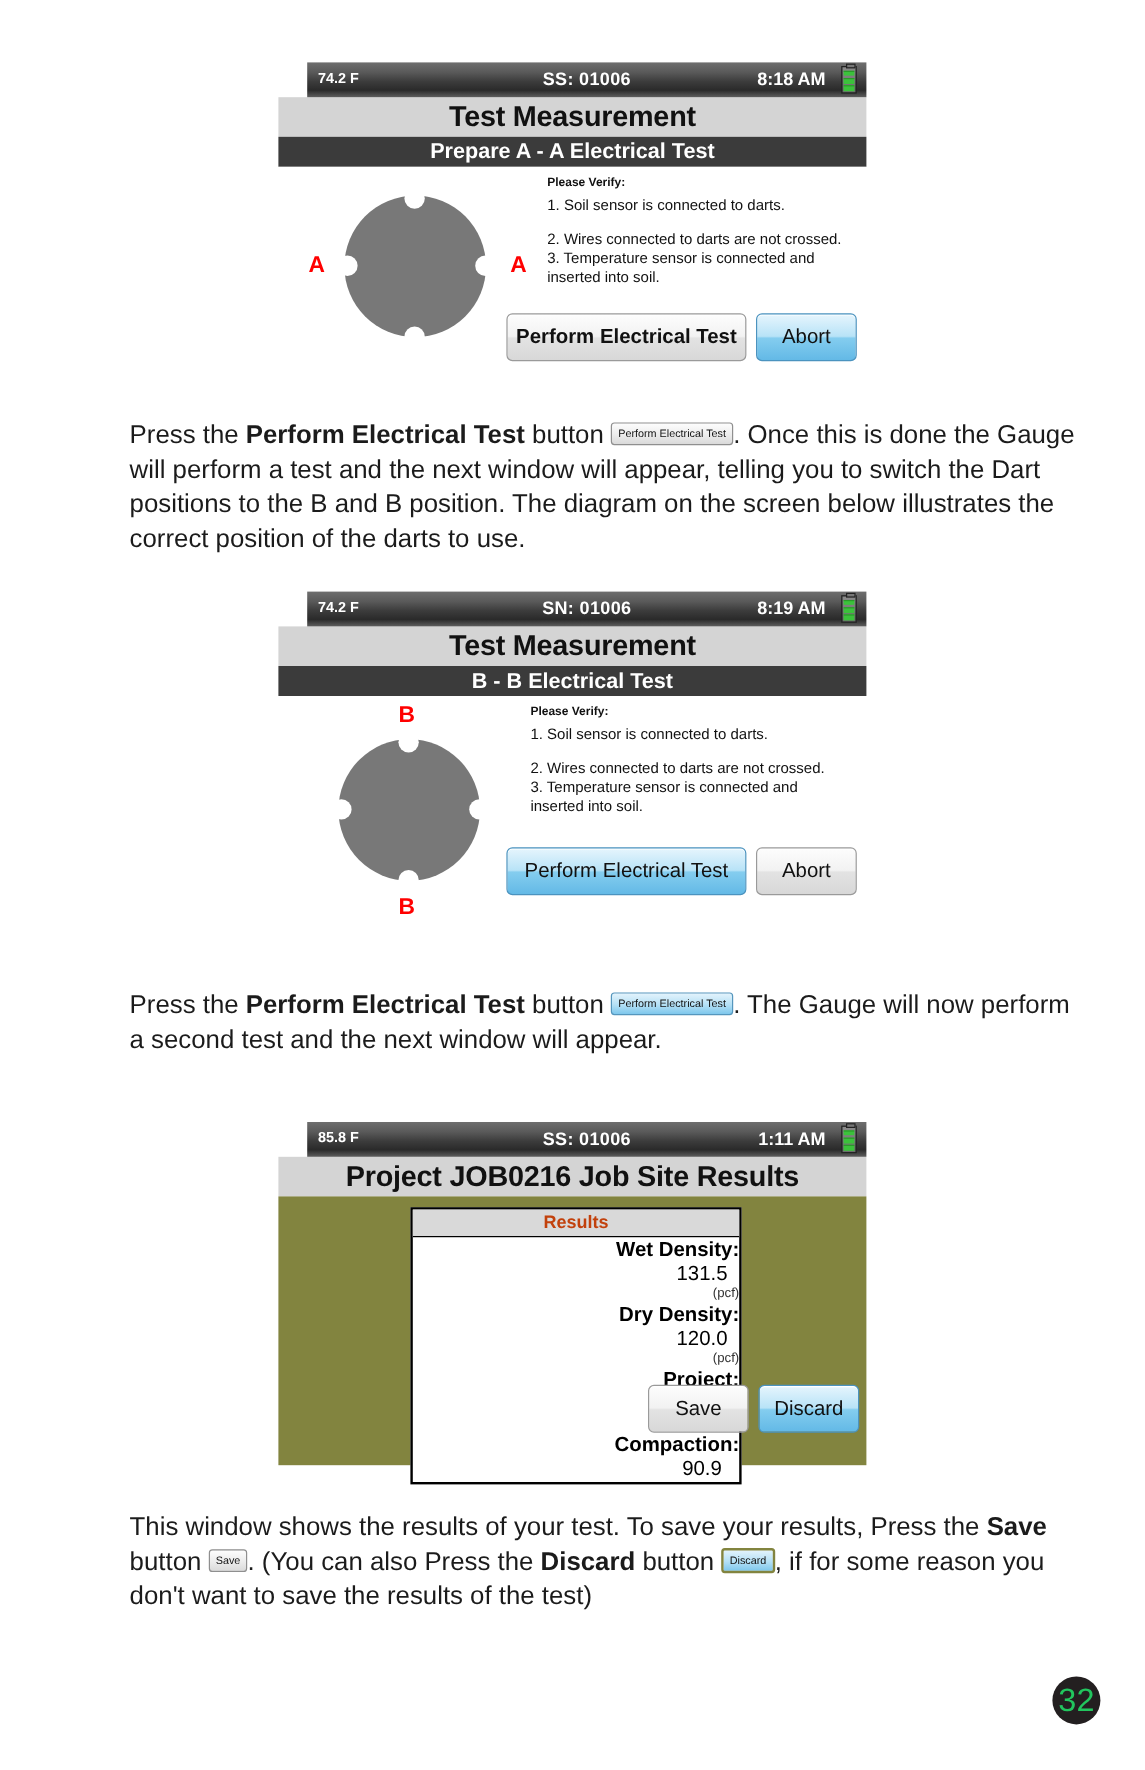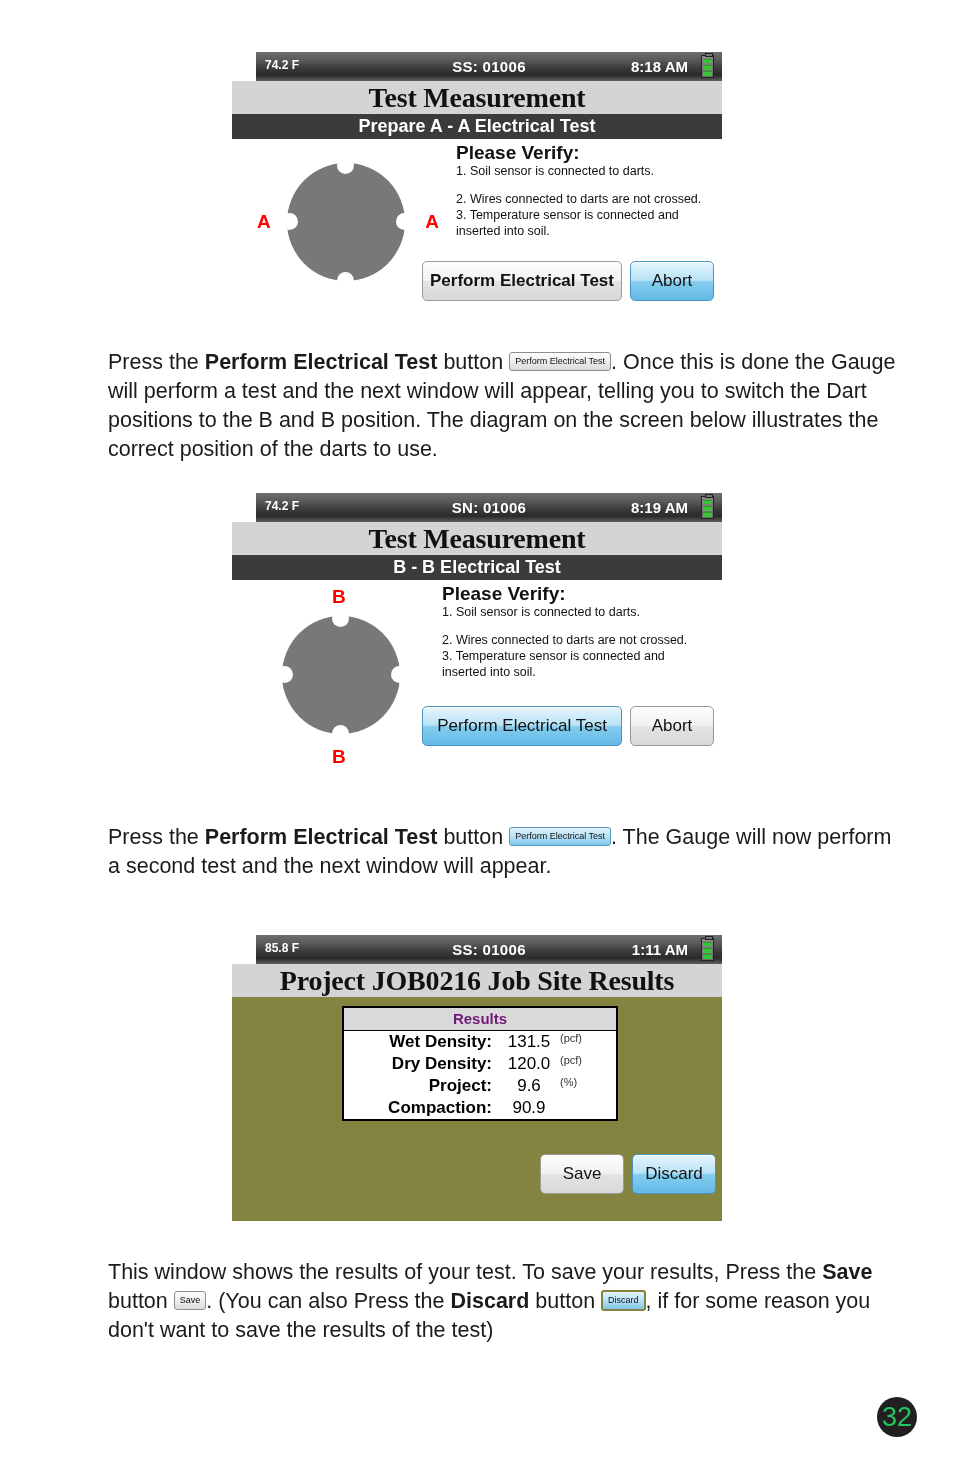--- a/index.html
+++ b/index.html
@@ -39,21 +39,21 @@
     display:flex;flex-direction:column;justify-content:flex-end;padding:1px;
   }
   .battery:before{
     content:"";position:absolute;left:3px;top:-3px;width:6px;height:2px;background:#777;border:1px solid #222;
   }
   .bat-seg{height:4px;background:#3bc23b;margin-top:1.5px;border-top:1px solid #2a9a2a;}
 
   .titlebar{
     height:33px;background:#d4d4d4;color:#111;
     display:flex;align-items:center;justify-content:center;
-    font-size:28px;font-weight:bold;letter-spacing:-0.2px;font-family:Liberation Serif, serif;
+    font-size:24px;font-weight:bold;letter-spacing:-0.2px;
   }
   .subbar{
     height:25px;background:#3b3b3b;color:#ffffff;
     display:flex;align-items:center;justify-content:center;
     font-size:18px;font-weight:bold;
   }
   .subbar.alert{background:#f60b0b;color:#ffffff;font-size:18px;letter-spacing:.2px;}
 
   .screen-body{position:relative;background:#ffffff;height:200px;}
   .screen-body.olive{background:#82843f;height:224px;}
@@ -70,21 +70,21 @@
   .notch.bottom{left:50px;bottom:-6px;}
   .notch.left{left:-6px;top:50px;}
   .notch.right{right:-6px;top:50px;}
   .lbl{
     position:absolute;color:#ff0000;font-weight:bold;font-size:19px;
     font-family:"Liberation Sans", sans-serif;
   }
 
   
   .verify{position:absolute;color:#111;font-size:12.5px;line-height:16px;}
-  .verify .vhead{font-weight:bold;font-size:19px;margin-bottom:2px;}
+  .verify .vhead{font-weight:bold;font-size:10px;margin-bottom:2px;}
   .verify p{margin:0;}
   .verify .gap{height:12px;}
 
   
   .btnrow{position:absolute;display:flex;gap:8px;align-items:center;}
   .btn{
     border-radius:5px;
     font-size:17px;
     display:flex;align-items:center;justify-content:center;
     box-sizing:border-box;
@@ -105,24 +105,24 @@
   .btn.bold{font-weight:bold;}
 
   
   .results{
     position:absolute;
     background:#ffffff;border:2px solid #000;
     box-sizing:border-box;
   }
   .res-head{
     background:#d9d9d9;border-bottom:1px solid #000;
-    text-align:center;color:#701a75;font-weight:bold;font-size:15px;
+    text-align:center;color:#c2410c;font-weight:bold;font-size:15px;
     padding:2px 0 3px 0;
   }
-  .res-row{display:flex;align-items:flex-start;padding:1px 0;}
+  .res-row{display:flex;align-items:flex-end;padding:1px 0;flex-direction:column;}
   .res-label{width:148px;text-align:right;font-weight:bold;font-size:17px;color:#000;}
   .res-val{width:62px;text-align:center;font-size:17px;color:#000;padding-left:6px;}
   .res-unit{font-size:11px;color:#333;}
 
   
   .prose{
     position:absolute;left:108px;width:790px;
     font-size:21.5px;line-height:29px;color:#1b1b1b;
     font-family:"Liberation Sans", sans-serif;
   }

